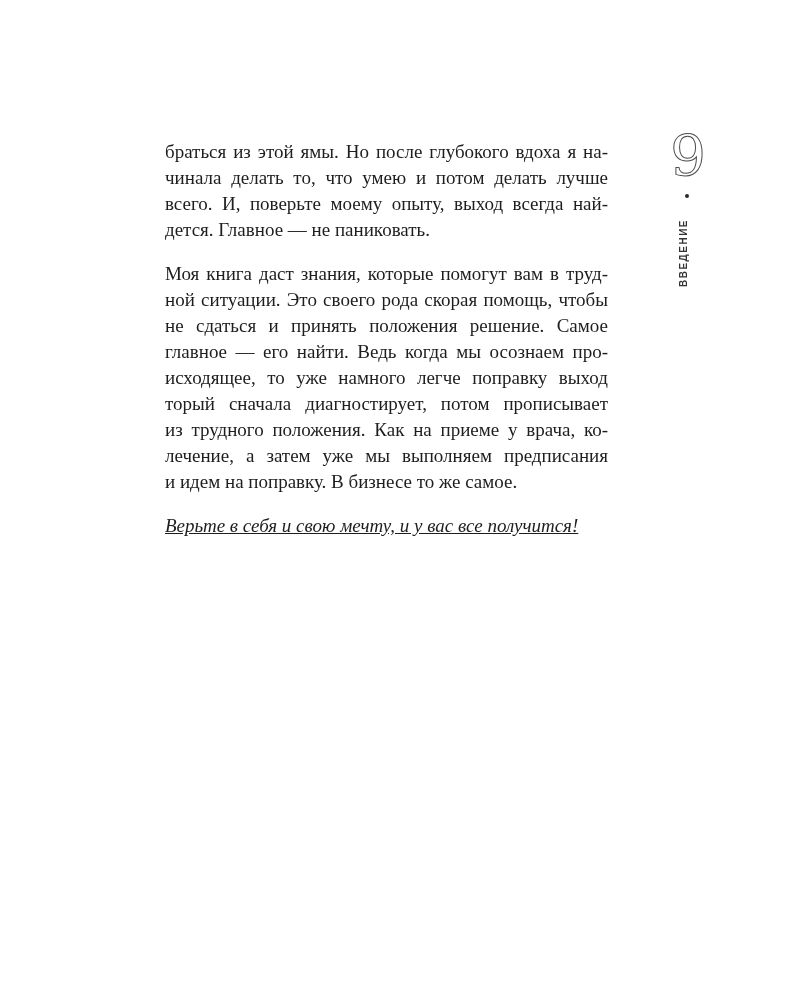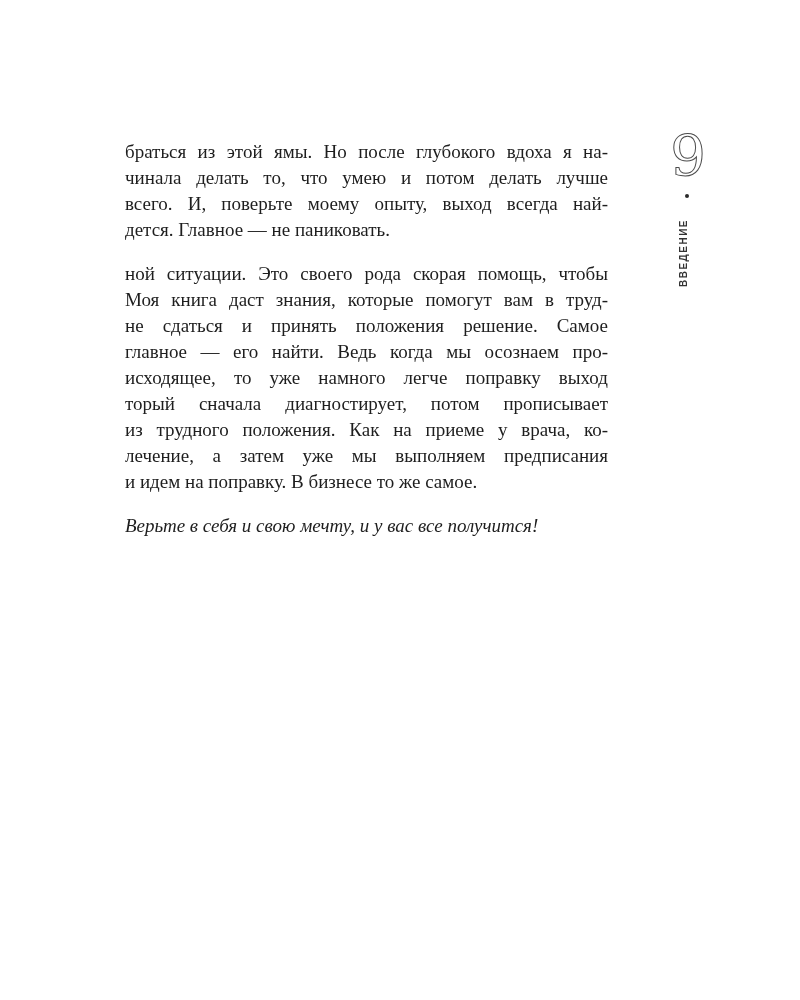--- a/index.html
+++ b/index.html
@@ -31,29 +31,31 @@
   .para {
     margin: 0 0 18px 0;
     font-size: 19px;
     line-height: 26px;
   }
   .line {
     display: block;
     text-align: justify;
     text-align-last: justify;
     white-space: nowrap;
+    margin-left: 40px;
   }
   .line.last {
     text-align: right;
     text-align-last: left;
     white-space: normal;
   }
   .para.italic-para {
     font-style: italic;
     margin-top: 2px;
+    text-decoration: underline;
   }
   
   .page-number-svg {
     position: absolute;
     left: 666px;
     top: 127px;
     width: 44px;
     height: 64px;
   }
   .page-number-svg text {
@@ -94,22 +96,22 @@
   <section class="text-block">
 
     <p class="para">
       <span class="line">браться из этой ямы. Но после глубокого вдоха я на-</span>
       <span class="line">чинала делать то, что умею и потом делать лучше</span>
       <span class="line">всего. И, поверьте моему опыту, выход всегда най-</span>
       <span class="line last">дется. Главное — не паниковать.</span>
     </p>
 
     <p class="para">
+      <span class="line">Моя книга даст знания, которые помогут вам в труд-</span>
       <span class="line">ной ситуации. Это своего рода скорая помощь, чтобы</span>
-      <span class="line">Моя книга даст знания, которые помогут вам в труд-</span>
       <span class="line">не сдаться и принять положения решение. Самое</span>
       <span class="line">главное — его найти. Ведь когда мы осознаем про-</span>
       <span class="line">исходящее, то уже намного легче поправку выход</span>
       <span class="line">торый сначала диагностирует, потом прописывает</span>
       <span class="line">из трудного положения. Как на приеме у врача, ко-</span>
       <span class="line">лечение, а затем уже мы выполняем предписания</span>
       <span class="line last">и идем на поправку. В бизнесе то же самое.</span>
     </p>
 
     <p class="para italic-para">

